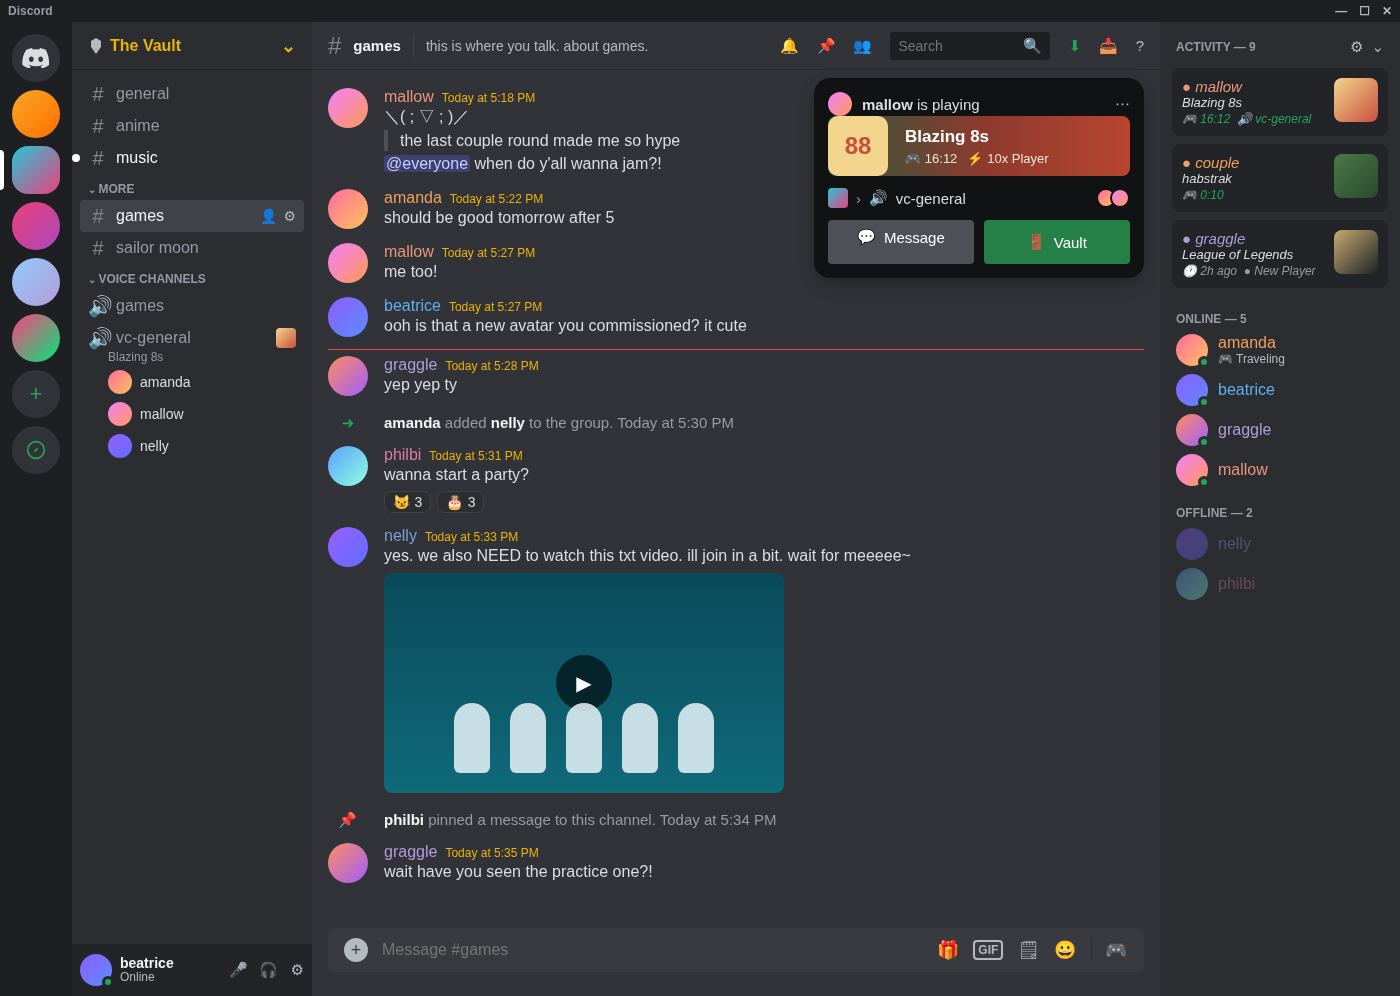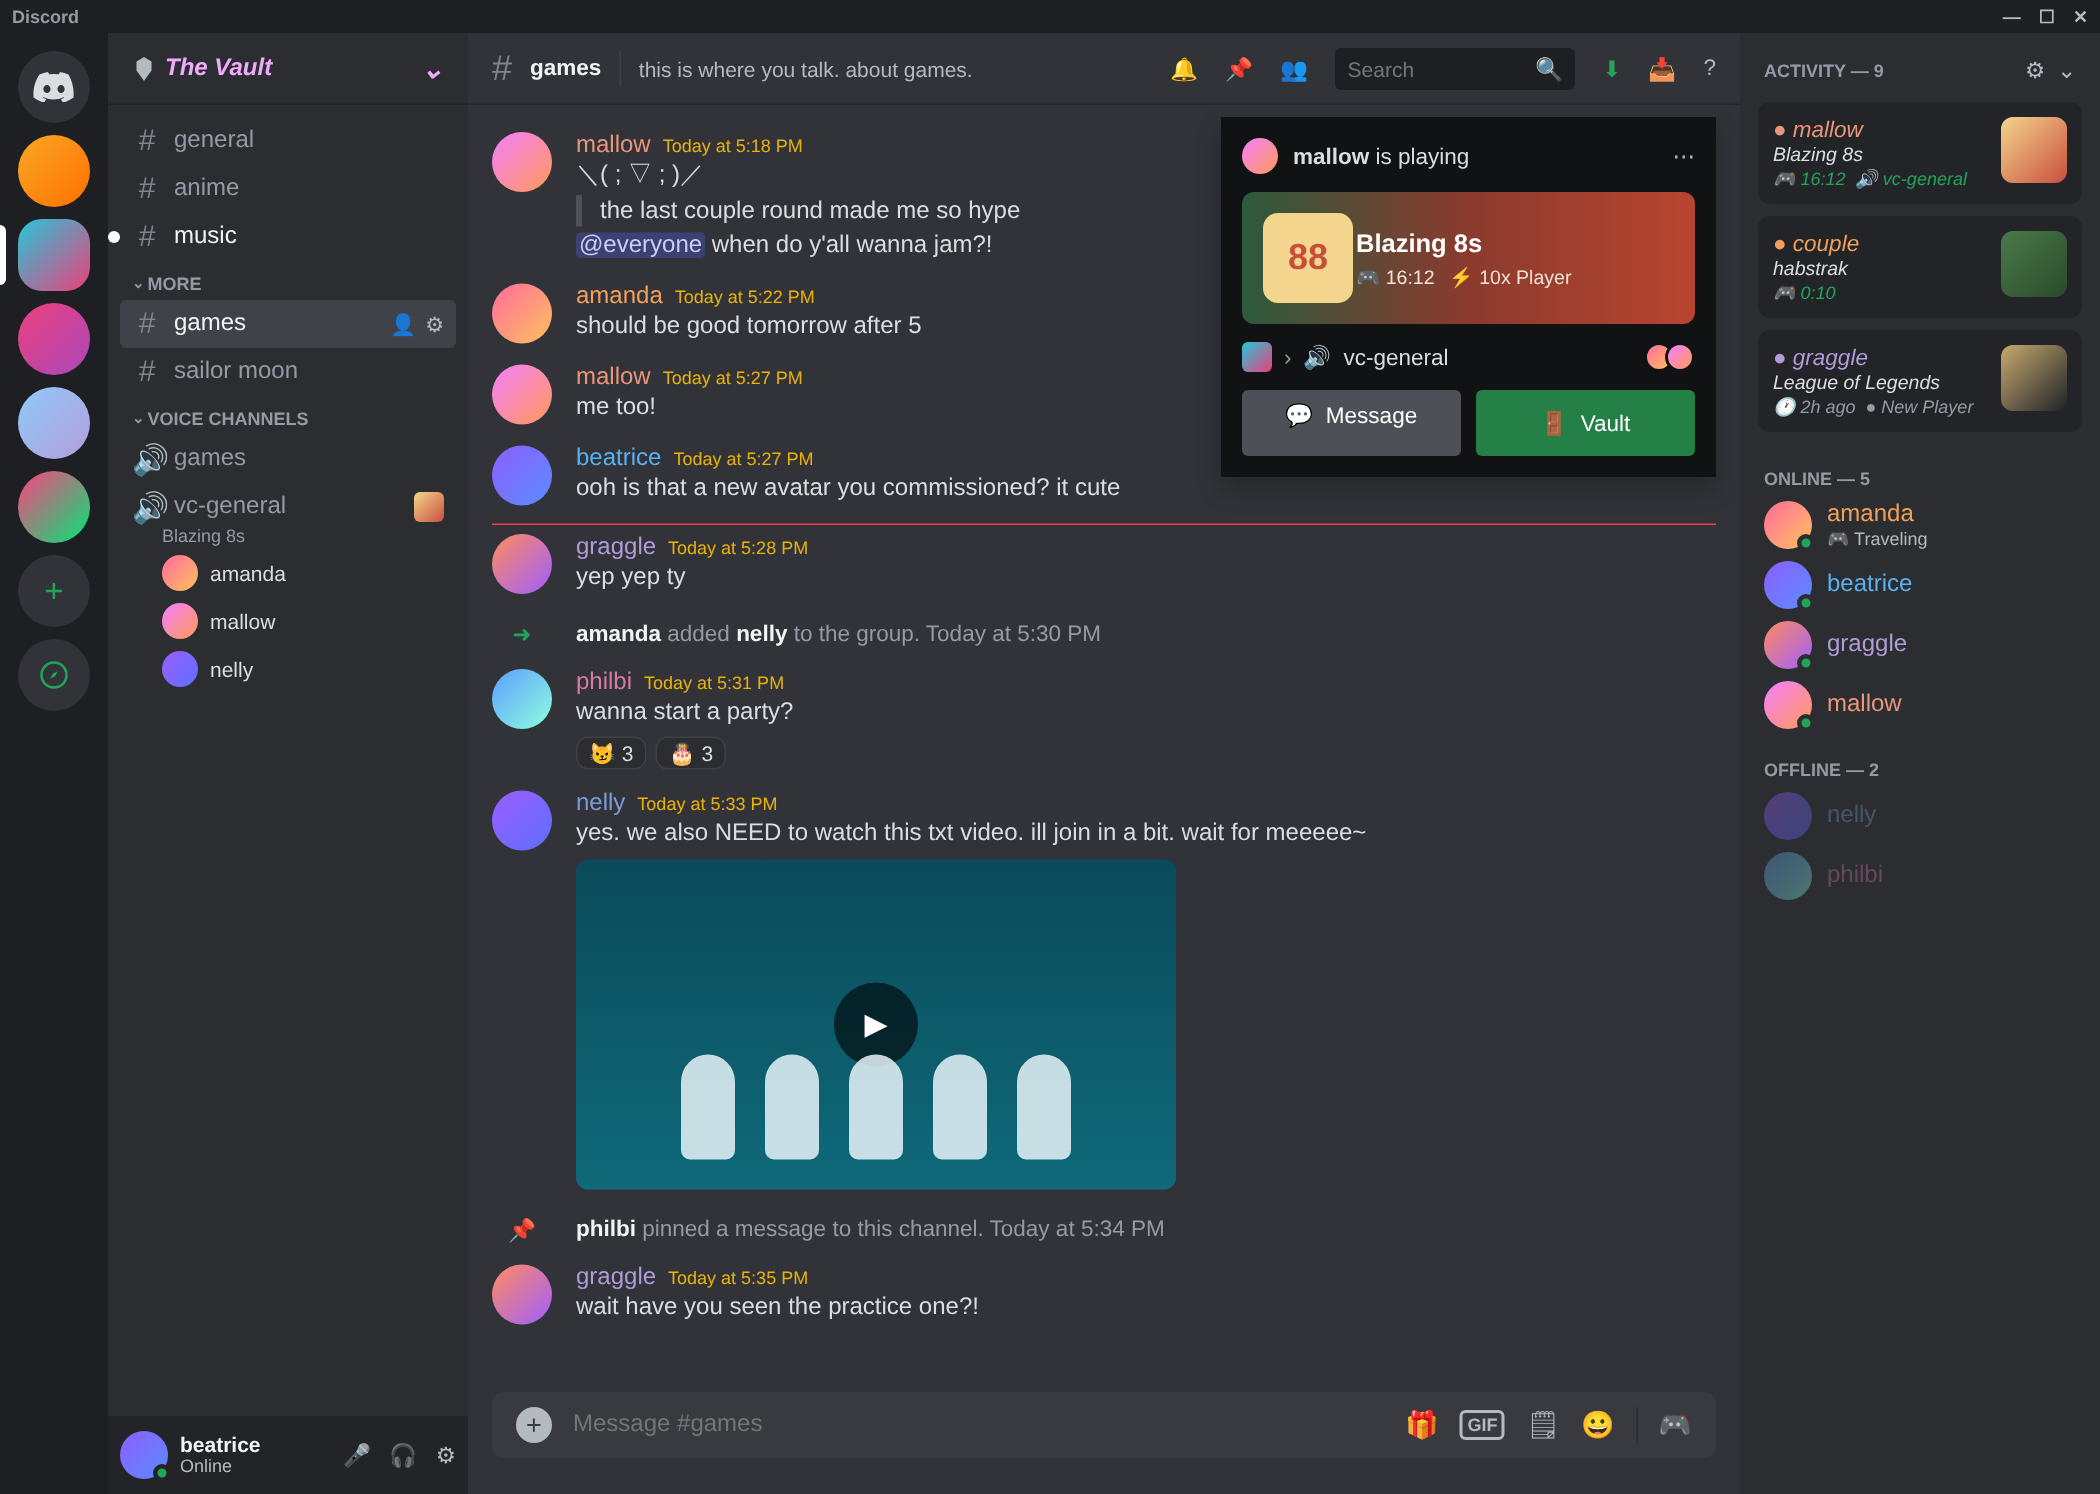--- a/index.html
+++ b/index.html
@@ -8,21 +8,21 @@
 .titlebar .controls { display:flex; gap:12px; color:#b5bac1; }
 .app { display:flex; height:calc(100% - 22px); }
 
 .servers { width:72px; background:#1e1f22; display:flex; flex-direction:column; align-items:center; padding-top:12px; gap:8px; }
 .server { width:48px; height:48px; border-radius:50%; background:#313338; display:flex; align-items:center; justify-content:center; cursor:pointer; position:relative; }
 .server.active { border-radius:16px; }
 .server.add { color:#23a559; font-size:22px; }
 .server .pill { position:absolute; left:-16px; width:8px; height:40px; background:#fff; border-radius:0 4px 4px 0; }
 
 .channels { width:240px; background:#2b2d31; display:flex; flex-direction:column; }
-.server-header { height:48px; border-bottom:1px solid rgba(0,0,0,.2); display:flex; align-items:center; padding:0 16px; font-weight:600; font-size:16px; color:#f0abfc; justify-content:space-between;font-style:italic; }
+.server-header { height:48px; border-bottom:1px solid rgba(0,0,0,.2); display:flex; align-items:center; padding:0 16px; font-weight:600; font-size:16px; color:#eab308; justify-content:space-between; }
 .server-header .boost { width:16px; height:16px; }
 .channel-list { flex:1; overflow:auto; padding:8px 8px 0 8px; }
 .cat { font-size:12px; font-weight:600; color:#949ba4; text-transform:uppercase; padding:8px 4px 4px 8px; display:flex; align-items:center; gap:2px; }
 .cat .chev { font-size:10px; }
 .chan { display:flex; align-items:center; gap:8px; height:32px; padding:0 8px; border-radius:4px; color:#949ba4; cursor:pointer; font-size:16px; }
 .chan.notify { color:#f2f3f5; }
 .chan.notify::before { content:""; position:absolute; left:-8px; width:8px; height:8px; background:#fff; border-radius:50%; }
 .chan-wrap { position:relative; }
 .chan.sel { background:#404249; color:#f2f3f5; }
 .chan .icon { width:20px; color:#80848e; font-size:20px; text-align:center; }
@@ -63,24 +63,24 @@
 .reaction { background:#2b2d31; border:1px solid #3f4147; border-radius:8px; padding:2px 8px; font-size:14px; display:flex; align-items:center; gap:4px; color:#dbdee1; }
 .sys-msg { display:flex; align-items:center; gap:16px; padding:6px 0 12px 0; color:#949ba4; }
 .sys-msg .icon { width:40px; text-align:center; color:#23a559; }
 .sys-msg .icon.pin { color:#b5bac1; }
 .new-divider { border-top:1px solid #f23f43; position:relative; margin:0 0 4px 0; }
 .video-embed { width:400px; height:220px; background:linear-gradient(180deg,#0a4a5a,#0f6a7a); border-radius:8px; margin-top:6px; display:flex; align-items:center; justify-content:center; position:relative; overflow:hidden; }
 .video-embed .play { width:56px; height:56px; border-radius:50%; background:rgba(0,0,0,.6); display:flex; align-items:center; justify-content:center; color:#fff; font-size:20px; }
 .video-dancers { position:absolute; bottom:20px; display:flex; gap:20px; }
 .video-dancers span { width:36px; height:70px; background:#e8f4f8; border-radius:18px 18px 6px 6px; opacity:.85; }
 
-.activity-card { position:absolute; right:16px; top:8px; width:330px; background:#111214; border-radius:0; padding:14px; box-shadow:0 8px 16px rgba(0,0,0,.24); z-index:10; }
+.activity-card { position:absolute; right:16px; top:8px; width:330px; background:#111214; border-radius:16px; padding:14px; box-shadow:0 8px 16px rgba(0,0,0,.24); z-index:10; }
 .activity-card .top { display:flex; align-items:center; gap:10px; color:#dbdee1; font-size:15px; justify-content:space-between; }
 .activity-card .top .left { display:flex; align-items:center; gap:10px; }
-.activity-card .game-box { margin-top:12px; background:linear-gradient(90deg,#2d5a3d,#8b3a2e,#b84530); border-radius:8px; padding:14px; display:flex; align-items:center; gap:2px; }
+.activity-card .game-box { margin-top:0; background:linear-gradient(90deg,#2d5a3d,#8b3a2e,#b84530); border-radius:8px; display:flex; align-items:center; gap:17px; }
 .activity-card .game-icon { width:60px; height:60px; border-radius:10px; background:#f4d58d; display:flex; align-items:center; justify-content:center; font-weight:900; font-size:24px; color:#c94f3d; }
 .activity-card .game-info .title { color:#fff; font-weight:600; font-size:17px; }
 .activity-card .game-info .meta { color:#f0e4d4; font-size:13px; margin-top:4px; display:flex; gap:10px; align-items:center; }
 .activity-card .vc-row { margin-top:12px; display:flex; align-items:center; gap:8px; font-size:15px; color:#dbdee1; }
 .activity-card .vc-row .avs { margin-left:auto; display:flex; }
 .activity-card .vc-row .avs .avatar { width:20px; height:20px; border-radius:50%; margin-left:-6px; border:2px solid #111214; }
 .activity-card .btns { display:flex; gap:10px; margin-top:12px; }
 .activity-card .btn { flex:1; height:44px; border-radius:4px; display:flex; align-items:center; justify-content:center; gap:8px; font-weight:500; font-size:15px; cursor:pointer; }
 .activity-card .btn.msg { background:#4e5058; color:#fff; }
 .activity-card .btn.join { background:#248046; color:#fff; }

